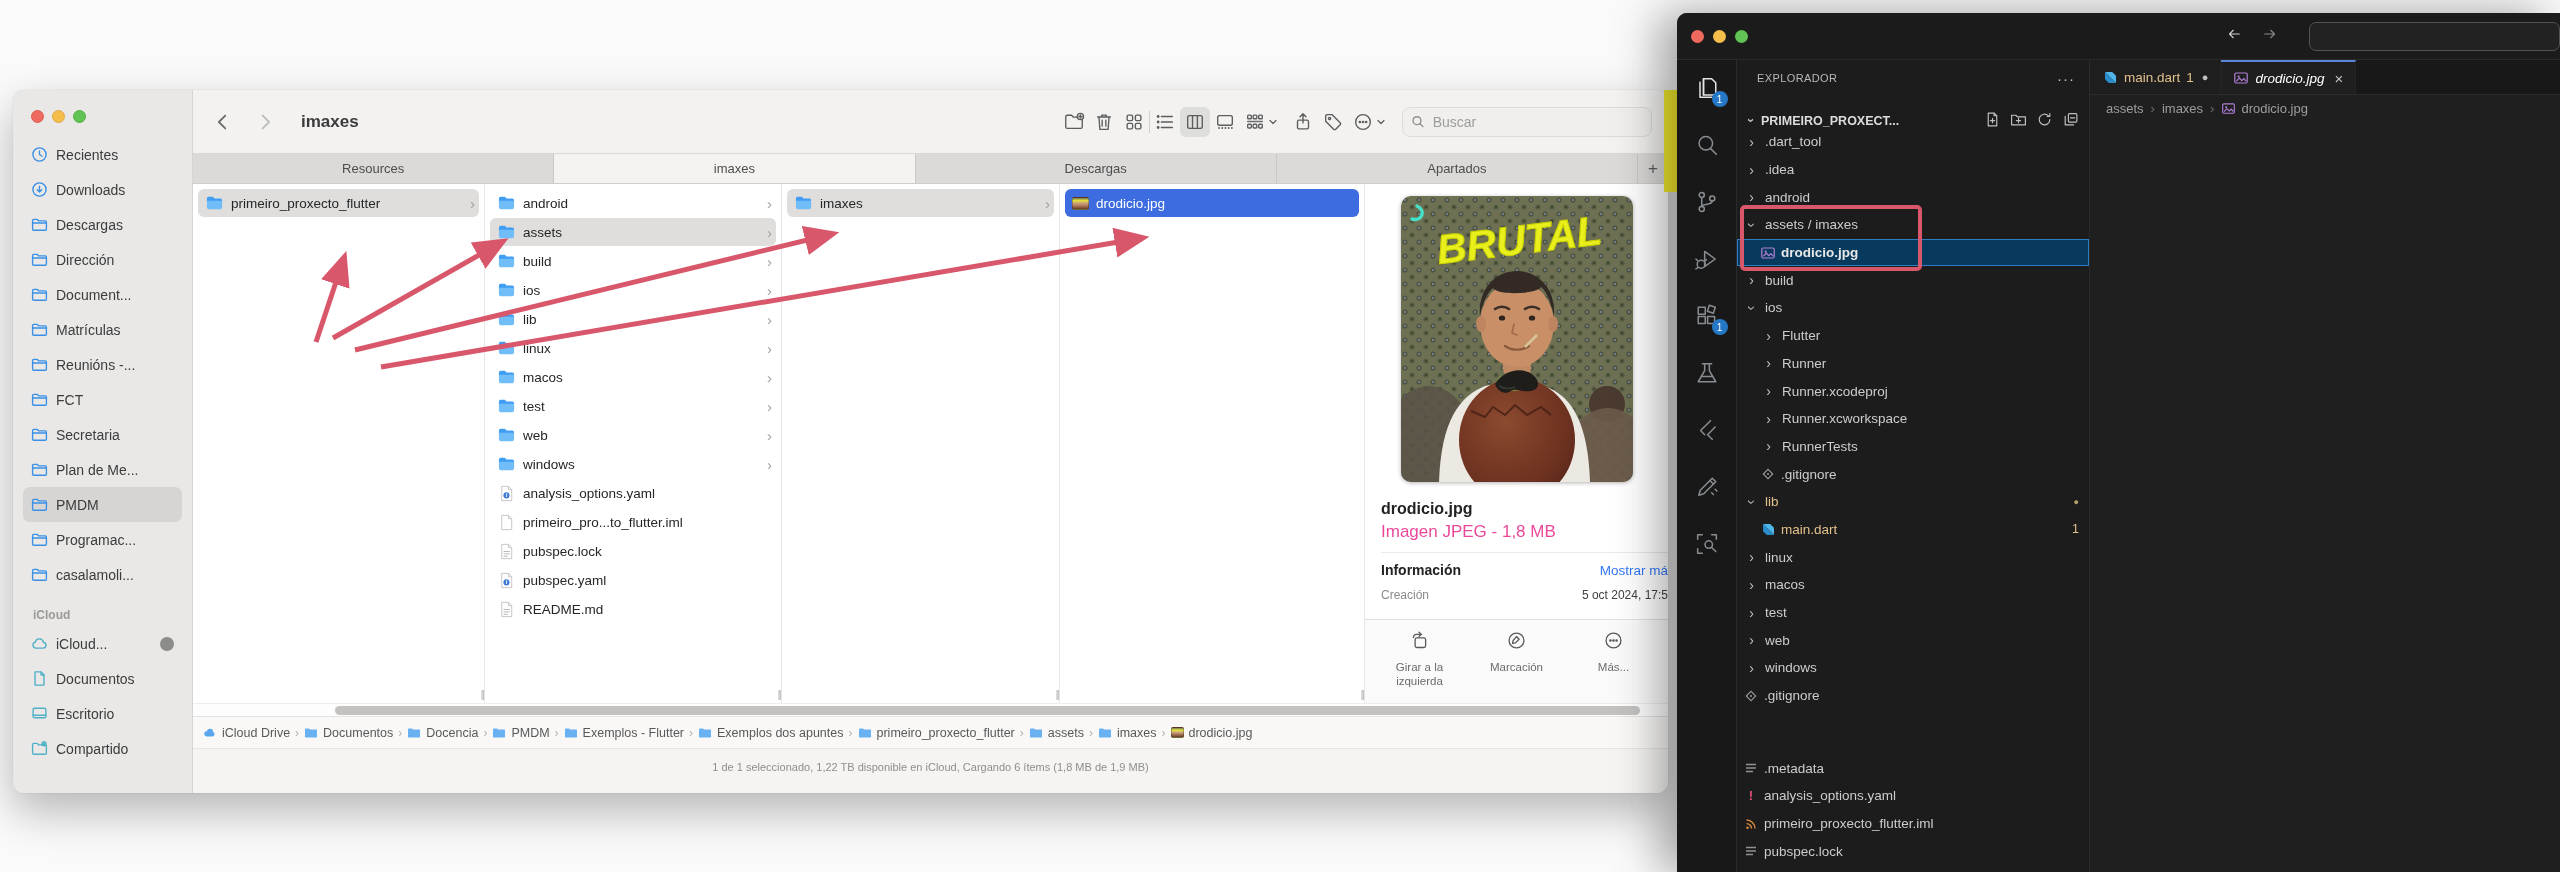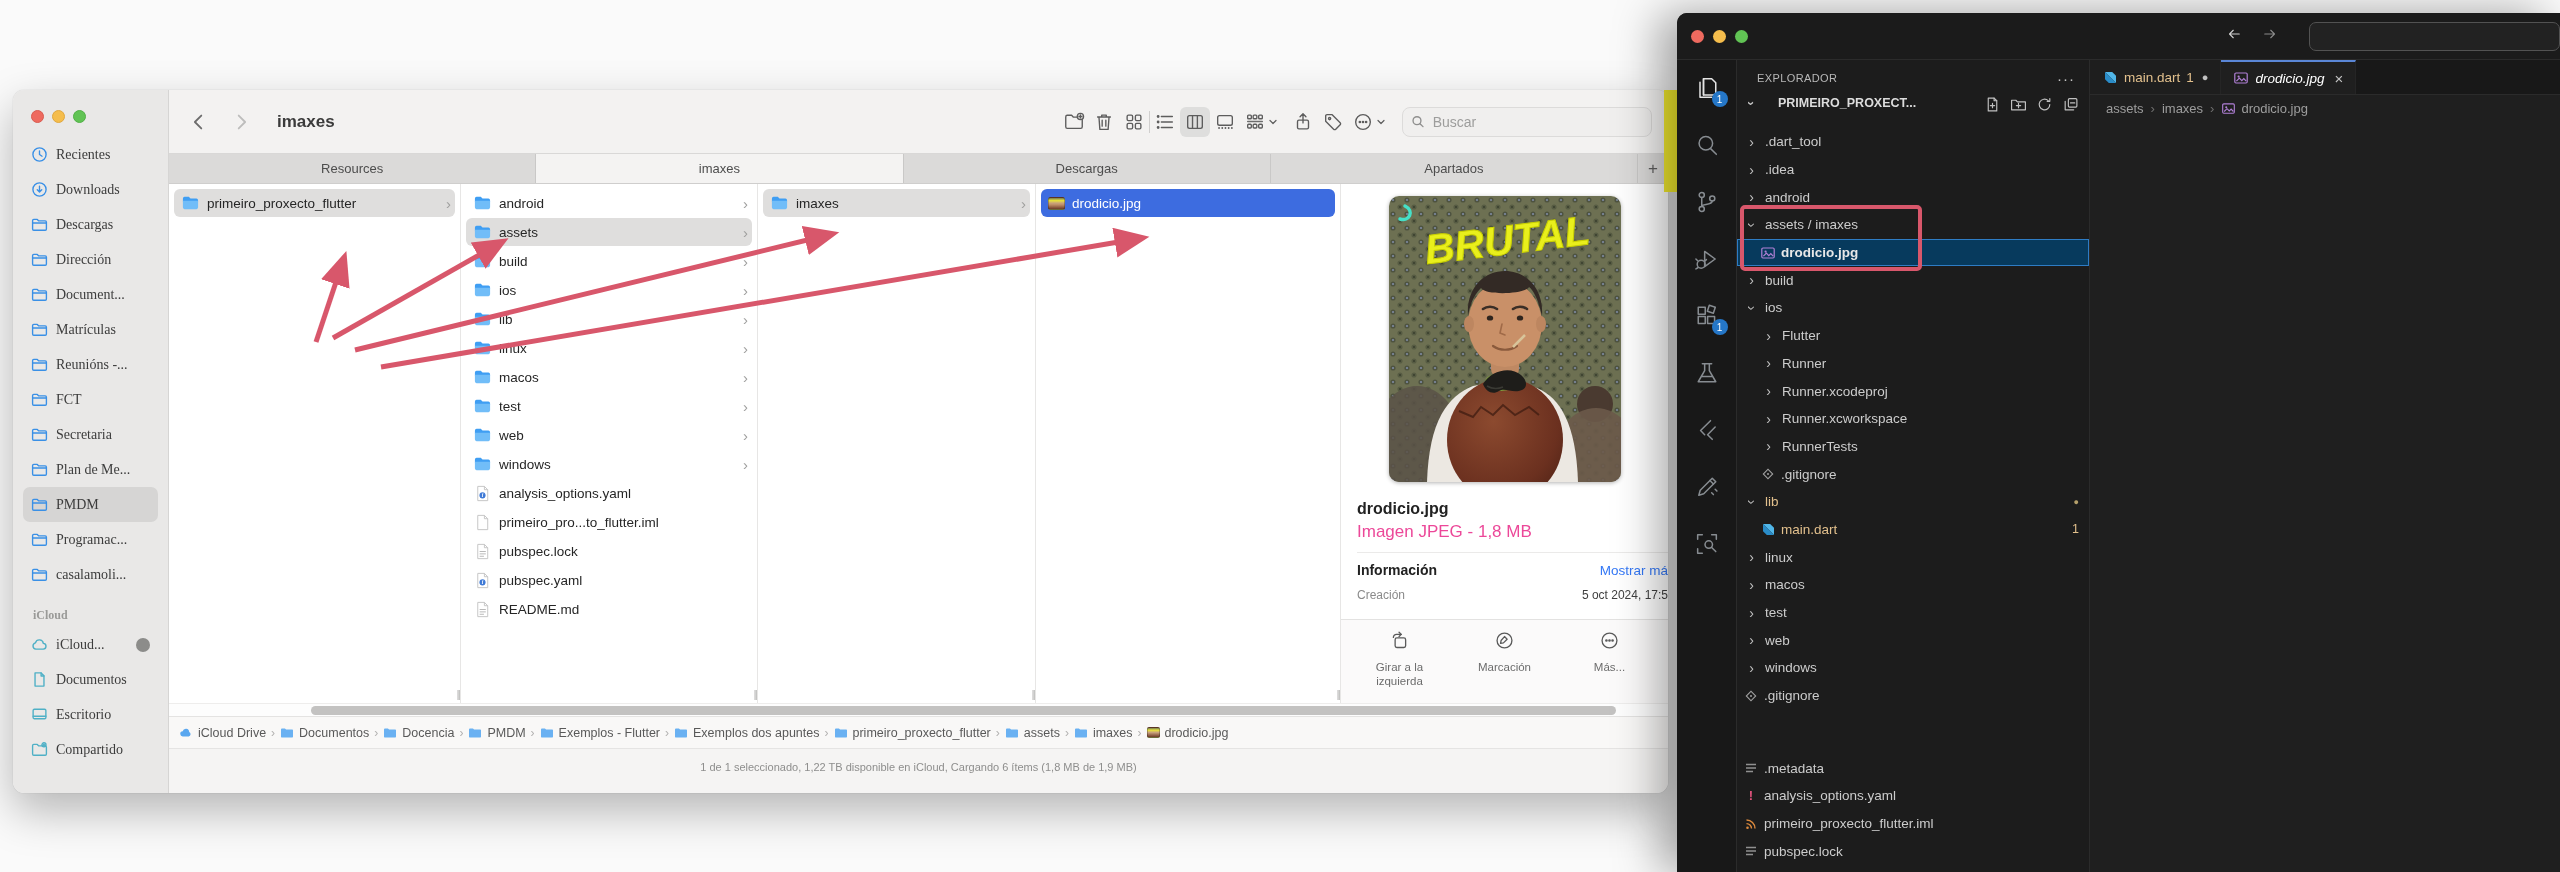--- a/index.html
+++ b/index.html
@@ -4,22 +4,22 @@
 <style>
   html,body{margin:0;padding:0;}
   .stage{position:relative;width:2560px;height:872px;overflow:hidden;background:#fafafa;
          font-family:"Liberation Sans",sans-serif;-webkit-font-smoothing:antialiased;}
   .stage *{box-sizing:border-box;}
 
   
   .finder{position:absolute;left:13px;top:90px;width:1655px;height:703px;border-radius:11px;
           background:#fff;box-shadow:0 18px 45px rgba(0,0,0,.28), 0 0 1px rgba(0,0,0,.3);
           display:flex;overflow:hidden;z-index:1;}
-  .f-sidebar{width:156px;background:#e9e8e7;border-right:1px solid #d6d5d4;flex:none;
-             padding-top:14px;overflow:hidden;font-family:Liberation Serif, serif;}
+  .f-sidebar{width:180px;background:#e9e8e7;border-right:1px solid #d6d5d4;flex:none;
+             padding-top:14px;overflow:hidden;}
   .tl-row{display:flex;gap:8px;padding:6px 0 14px 18px;}
   .tl{width:13px;height:13px;border-radius:50%;}
   .tl.r{background:#ee6a5f;border:.5px solid #d95b50;}
   .tl.y{background:#f5bd4c;border:.5px solid #e0a73e;}
   .tl.g{background:#61c354;border:.5px solid #51b046;}
   .sb-item{display:flex;align-items:center;gap:8px;height:35px;margin:0 10px;padding:0 8px;
            border-radius:7px;font-size:14px;color:#3c3c3c;white-space:nowrap;overflow:hidden;}
   .sb-item.selected{background:#d6d5d4;}
   .sb-icon{width:17px;height:17px;flex:none;}
   .sb-icon svg{display:block;width:100%;height:100%;fill:none;stroke:#3a90e6;stroke-width:1.3;stroke-linecap:round;stroke-linejoin:round;}
@@ -125,22 +125,22 @@
                display:flex;flex-direction:column;align-items:center;padding-top:14px;gap:29px;}
   .act-ic{position:relative;width:28px;height:28px;}
   .act-ic svg{display:block;width:100%;height:100%;fill:none;stroke:#878c91;stroke-width:1.3;stroke-linecap:round;stroke-linejoin:round;}
   .act-ic.active svg{stroke:#e4e4e4;}
   .act-badge{position:absolute;right:-7px;bottom:-5px;min-width:16px;height:16px;border-radius:9px;
              background:#2577c8;color:#fff;font-size:10px;display:flex;align-items:center;justify-content:center;padding:0 4px;}
   .vs-sidebar{width:353px;flex:none;background:#1c1c1c;border-right:1px solid #2b2b2b;position:relative;overflow:hidden;}
   .vs-exp-head{height:36px;display:flex;align-items:center;padding:0 14px 0 20px;font-size:11px;
                letter-spacing:.4px;color:#b8b8b8;}
   .vs-exp-head .dots{margin-left:auto;color:#c3c3c3;font-size:15px;letter-spacing:1px;}
-  .vs-section{height:32px;display:flex;align-items:flex-start;padding:0 10px 0 6px;font-size:12.5px;
-              font-weight:bold;color:#dcdcdc;gap:19px;}
+  .vs-section{height:32px;display:flex;align-items:flex-end;padding:0 10px 0 6px;font-size:12.5px;
+              font-weight:bold;color:#dcdcdc;gap:2px;}
   .vs-section .sarrow{font-size:13px;transform:rotate(90deg);display:inline-block;width:16px;text-align:center;color:#c5c5c5;}
   .vs-section .sicons{margin-left:auto;display:flex;gap:9px;}
   .vs-section .sicons span{width:17px;height:17px;display:block;}
   .vs-section .sicons svg{display:block;width:100%;height:100%;fill:none;stroke:#c0c0c0;stroke-width:1.1;stroke-linecap:round;stroke-linejoin:round;}
   .vs-tree{position:absolute;left:0;right:0;top:68px;bottom:0;overflow:hidden;}
   .vrow{display:flex;align-items:center;height:27.7px;font-size:13.5px;color:#cccccc;gap:5px;
         padding-right:10px;white-space:nowrap;}
   .vrow .varrow{width:17px;flex:none;text-align:center;color:#c0c0c0;font-size:14px;line-height:1;}
   .vrow .varrow.down{transform:rotate(90deg);}
   .vrow .vi{width:16px;height:16px;flex:none;}

